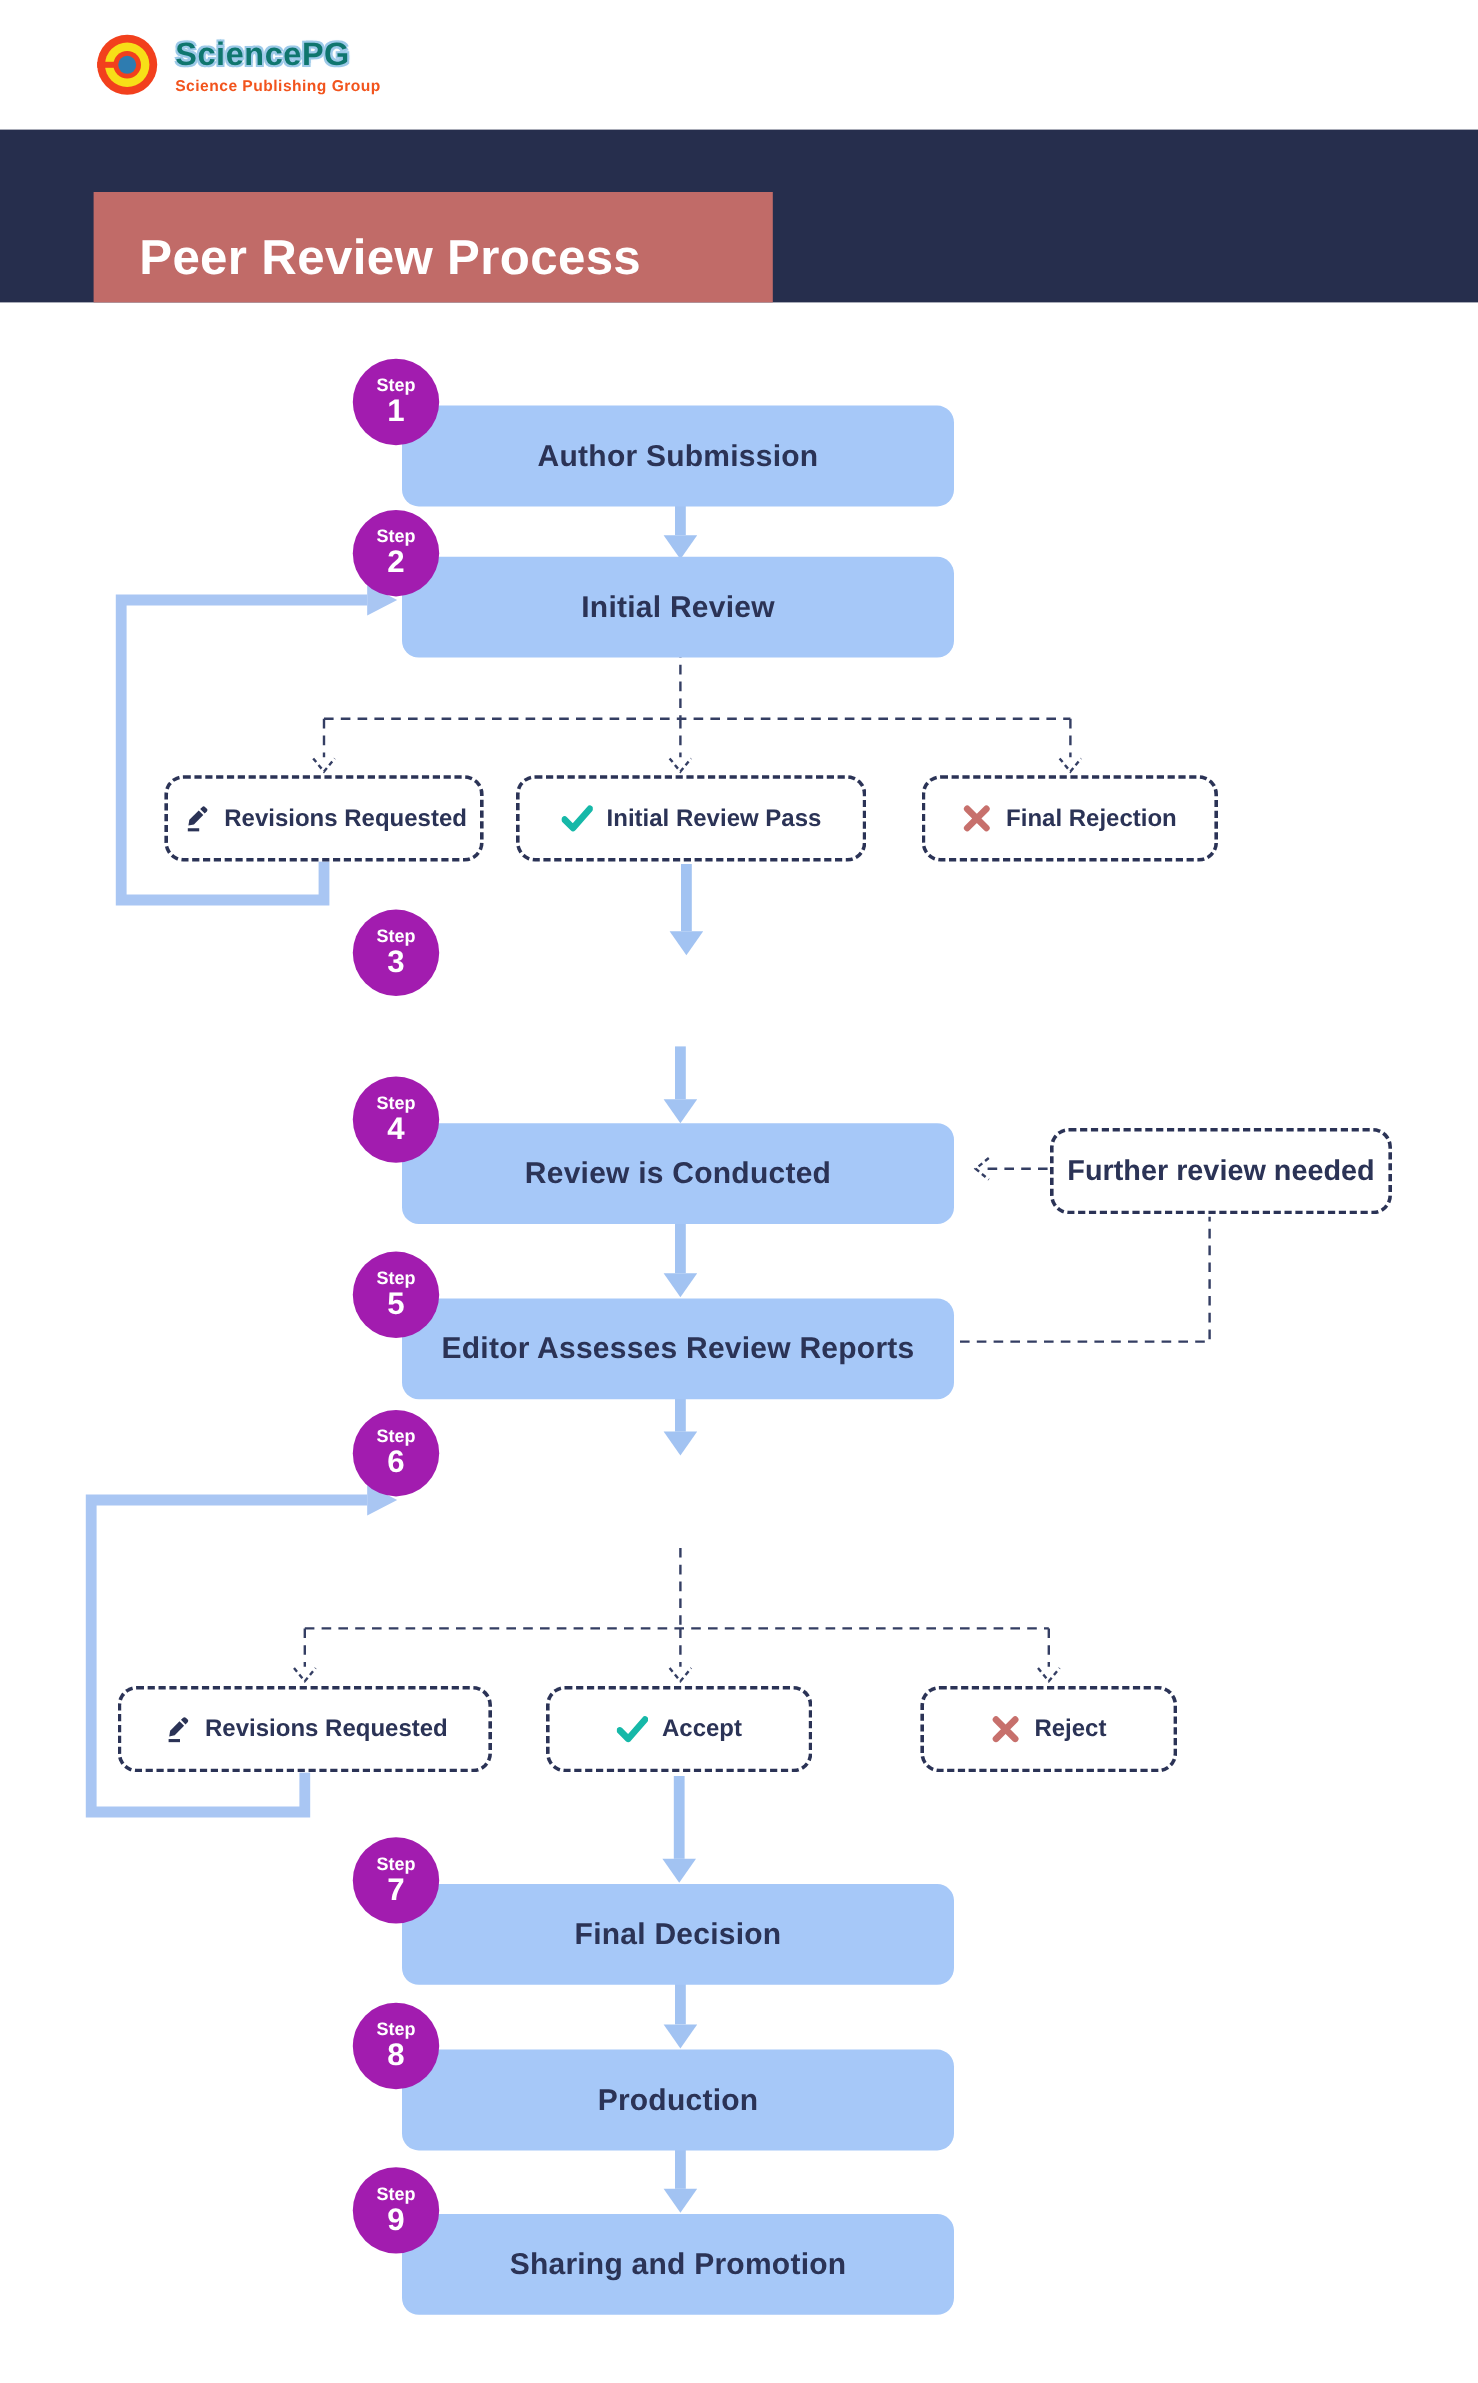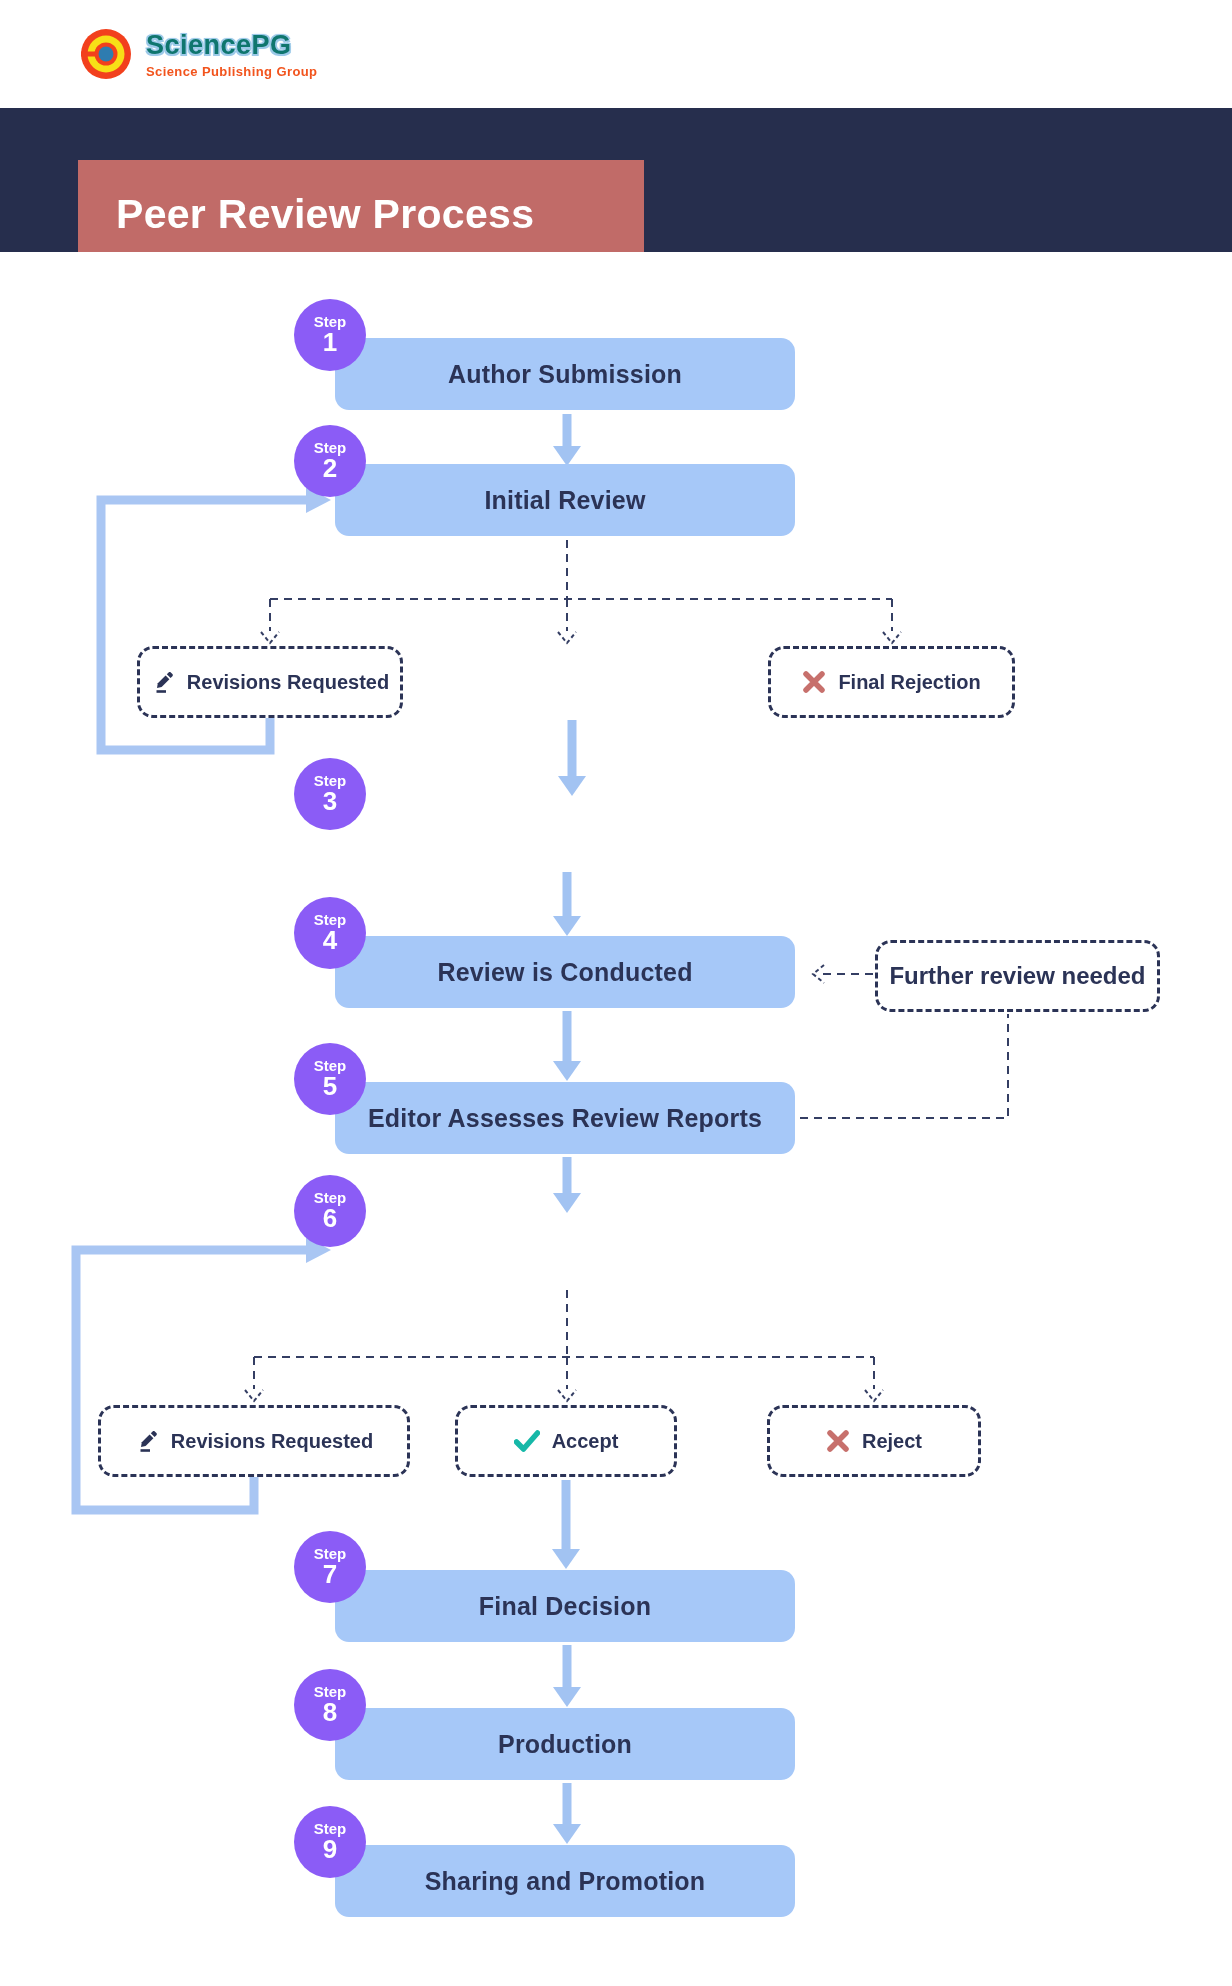--- a/index.html
+++ b/index.html
@@ -20,28 +20,28 @@
   .brand-tagline { font-size:13px; font-weight:700; color:#f2541d; letter-spacing:0.4px; }
   .navy-band { position:absolute; left:0; top:108px; width:1232px; height:144px; background:#262e4d; }
   .title-box {
     position:absolute; left:78px; top:160px; width:566px; height:92px;
     background:#c16b68; display:flex; align-items:center; padding-left:38px;
   }
   .title-box h1 { color:#ffffff; font-size:41px; font-weight:800; letter-spacing:0.3px;margin-top:16px; }
 
   
   .flow-box {
-    position:absolute; left:335px; width:460px; height:72px; background:#a6c8f8;
+    position:absolute; left:335px; width:460px; height:84px; background:#a6c8f8;
     border-radius:14px; display:flex; align-items:center; justify-content:center;
     z-index:2;
   }
   .flow-box span { color:#2b3356; font-size:25px; font-weight:700; letter-spacing:0.2px; }
   .step-badge {
     position:absolute; left:294px; width:72px; height:72px; border-radius:50%;
-    background:#8b5cf6; color:#ffffff; display:flex; flex-direction:column;
+    background:#a21caf; color:#ffffff; display:flex; flex-direction:column;
     align-items:center; justify-content:center; line-height:1.02; z-index:3;
   }
   .step-badge .w { font-size:15px; font-weight:600; }
   .step-badge .n { font-size:26px; font-weight:800; }
 
   
   .decision-box {
     position:absolute; border:3px dashed #2b3356; border-radius:16px; background:#ffffff;
     display:flex; align-items:center; justify-content:center; gap:12px; z-index:2;
   }
@@ -190,20 +190,28 @@
   <div class="decision-box" style="left:137px; top:646px; width:266px; height:72px">
     <span class="icon">
       <svg width="24" height="24" viewBox="0 0 24 24">
           <path d="M6.8,13.2 L14.6,5.4 L18.4,9.2 L10.6,17 L6,18 Z" fill="#2b3356"></path>
           <path d="M15.8,4.2 L17.6,2.4 C18.2,1.8 19.2,1.8 19.8,2.4 L21.4,4 C22,4.6 22,5.6 21.4,6.2 L19.6,8 Z" fill="#2b3356"></path>
           <rect x="5.5" y="20.2" width="9.5" height="2.6" fill="#2b3356"></rect>
         </svg>
     </span>
     <span>Revisions Requested</span>
   </div>
+  <div class="decision-box" style="left:430px; top:646px; width:292px; height:72px">
+    <span class="icon">
+      <svg width="26" height="24" viewBox="0 0 26 24">
+          <polyline points="2.5,13 9.5,20 23.5,4" fill="none" stroke="#16b8a8" stroke-width="5.5" stroke-linecap="round" stroke-linejoin="round"></polyline>
+        </svg>
+    </span>
+    <span>Initial Review Pass</span>
+  </div>
   <div class="decision-box" style="left:768px; top:646px; width:247px; height:72px">
     <span class="icon">
       <svg width="24" height="24" viewBox="0 0 24 24">
           <path d="M4,4 L20,20 M20,4 L4,20" stroke="#c7706c" stroke-width="5.5" stroke-linecap="round"></path>
         </svg>
     </span>
     <span>Final Rejection</span>
   </div>
 
   <div class="decision-box side-note" style="left:875px; top:940px; width:285px; height:72px">

